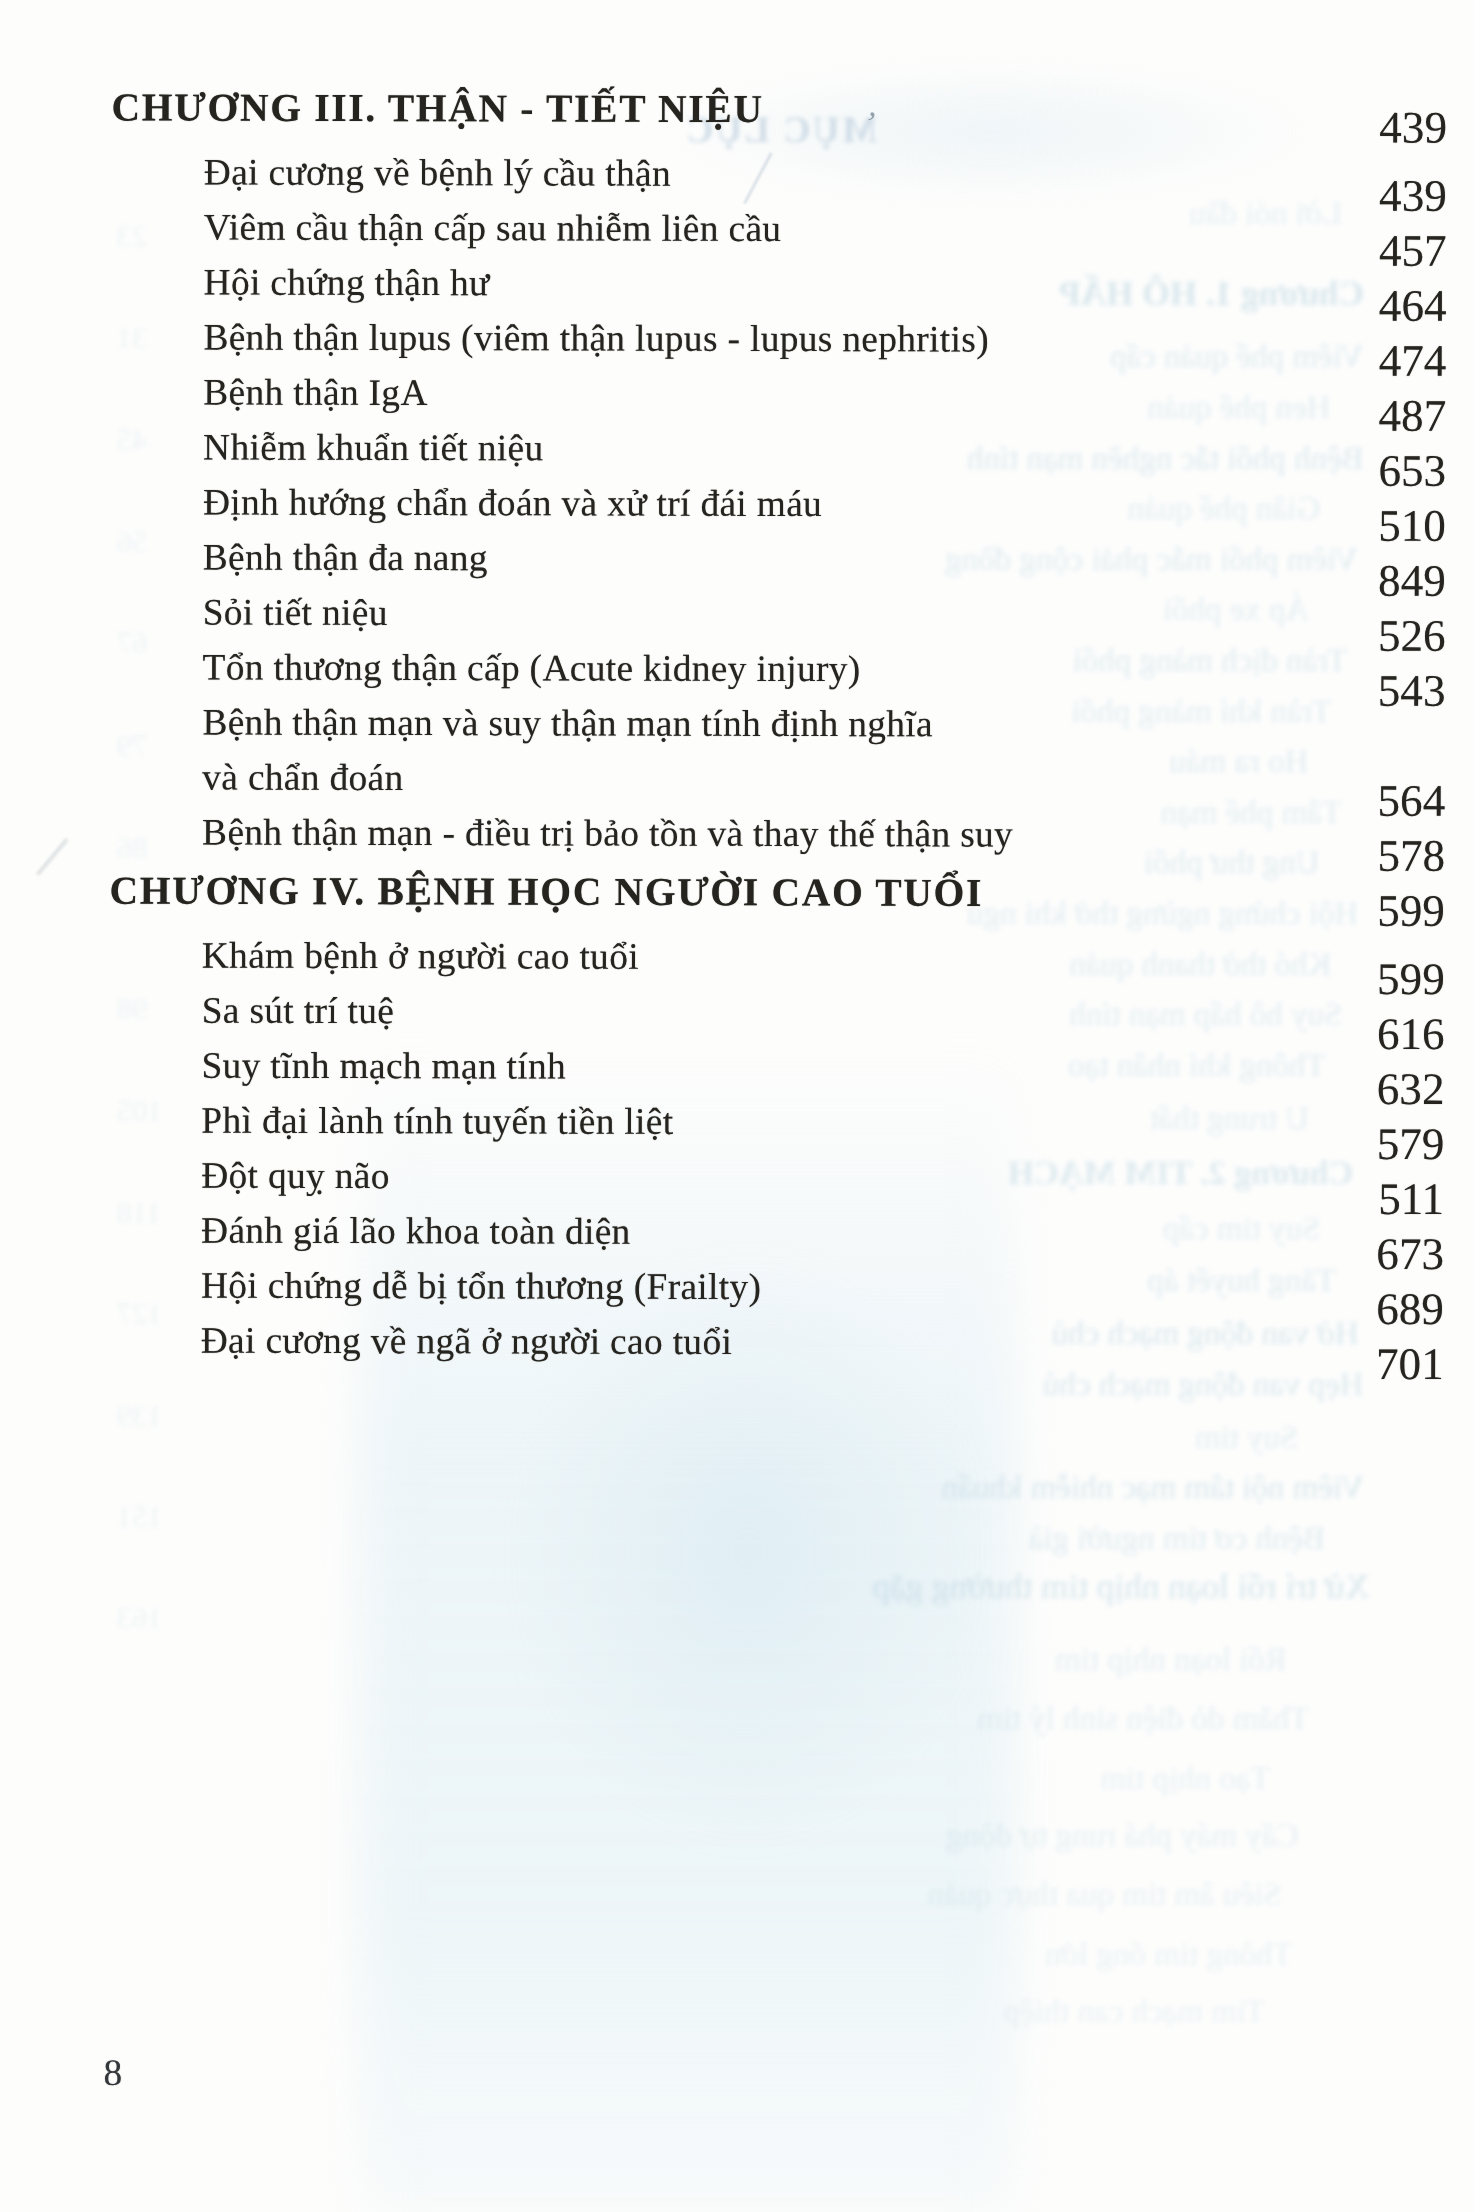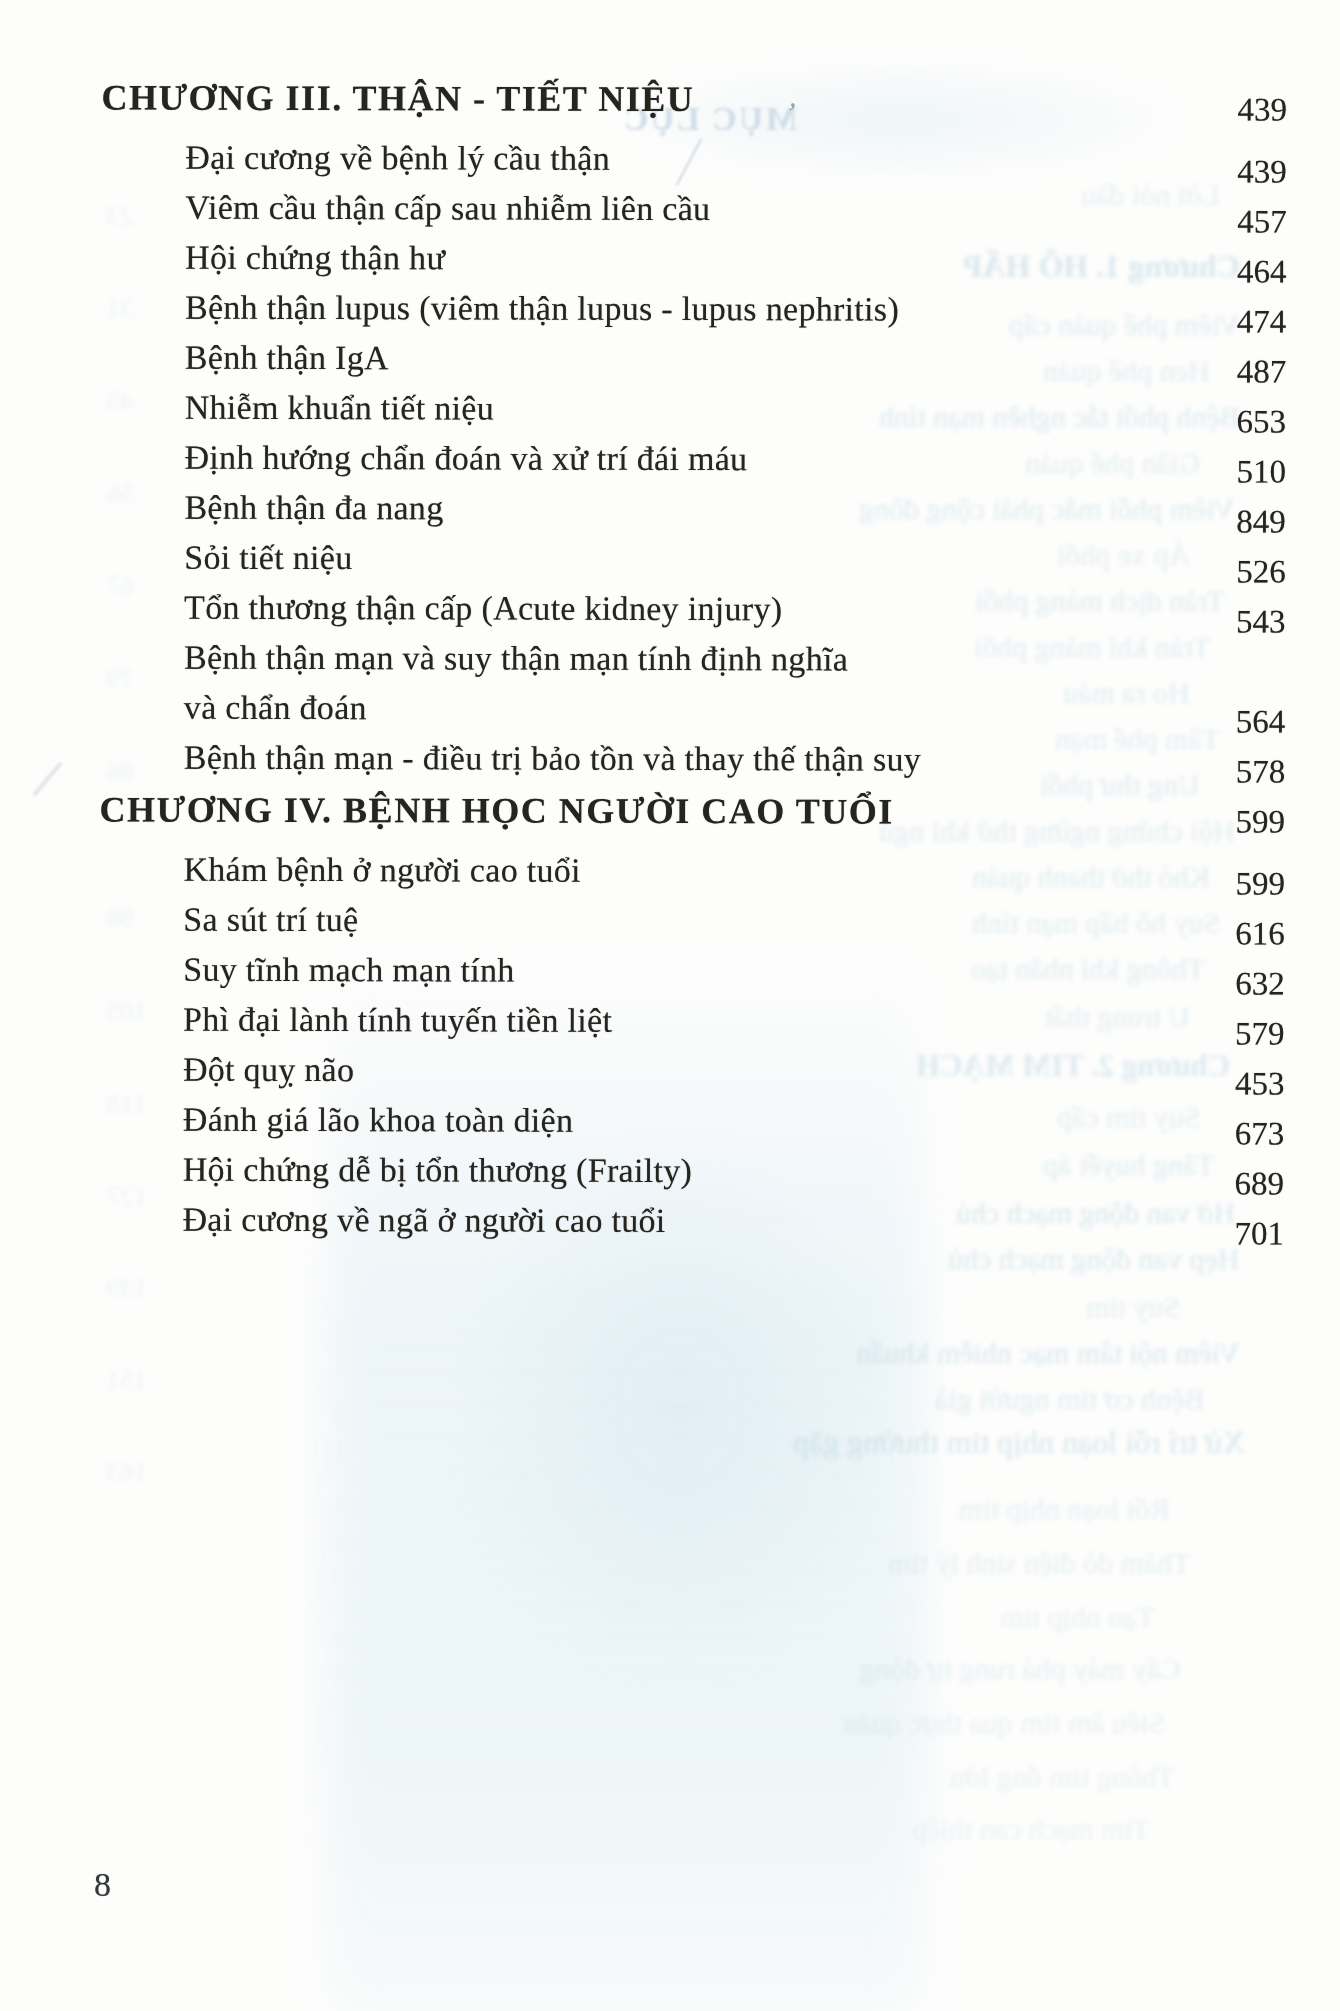--- a/index.html
+++ b/index.html
@@ -82,22 +82,22 @@
   .row.chapter{margin-bottom:12px;}
   .row.chapter .label{
     padding-left:100px;
     font-weight:bold;font-size:36px;letter-spacing:1.5px;
   }
   .row.entry .label{
     padding-left:184px;
     font-size:34px;letter-spacing:.3px;
   }
   .page-num{
-    flex:0 0 78px;text-align:left;
-    font-size:33px;
+    flex:0 0 78px;text-align:right;
+    font-size:41px;
     transform:translateY(12px);
     text-shadow:0 0 1px rgba(38,36,31,.5);
   }
   .footer-num{
     position:absolute;left:94px;top:1866px;
     font-size:34px;color:#33373a;
     text-shadow:0 0 1px rgba(50,55,60,.5);
   }
 </style>
 </head>
@@ -236,21 +236,21 @@
       <div class="row entry">
         <span class="label">Suy tĩnh mạch mạn tính</span>
         <span class="page-num">632</span>
       </div>
       <div class="row entry">
         <span class="label">Phì đại lành tính tuyến tiền liệt</span>
         <span class="page-num">579</span>
       </div>
       <div class="row entry">
         <span class="label">Đột quỵ não</span>
-        <span class="page-num">453</span>
+        <span class="page-num">511</span>
       </div>
       <div class="row entry">
         <span class="label">Đánh giá lão khoa toàn diện</span>
         <span class="page-num">673</span>
       </div>
       <div class="row entry">
         <span class="label">Hội chứng dễ bị tổn thương (Frailty)</span>
         <span class="page-num">689</span>
       </div>
       <div class="row entry">

